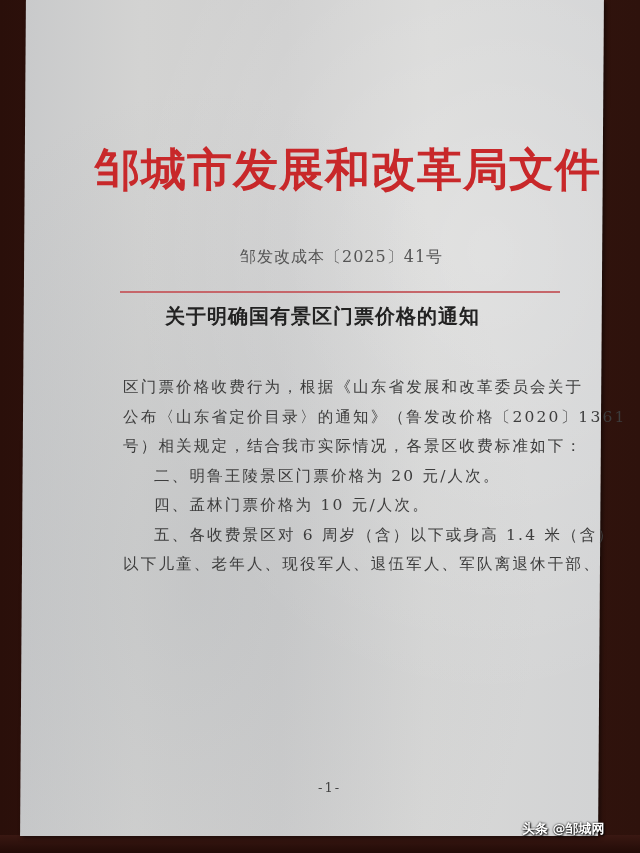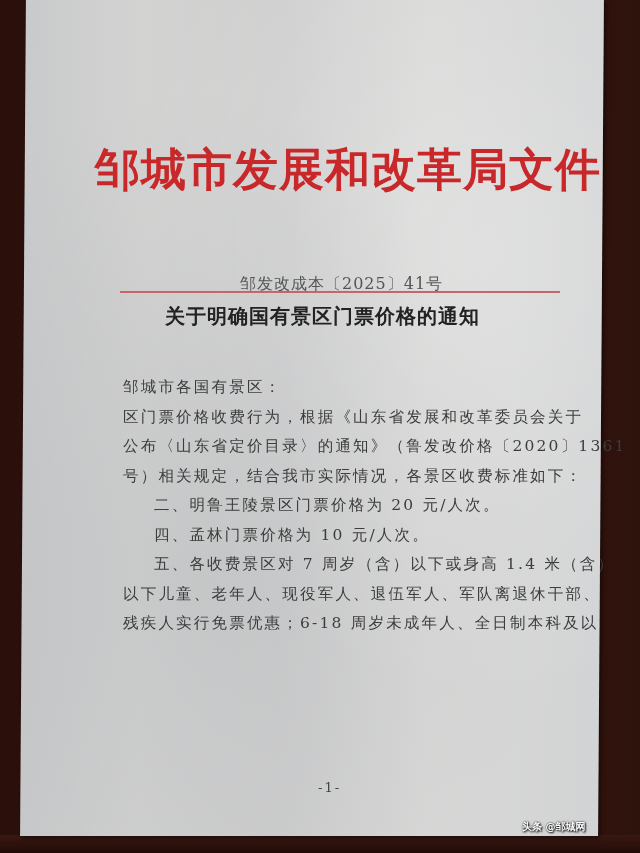--- a/index.html
+++ b/index.html
@@ -21,65 +21,63 @@
     box-shadow: 2px 2px 4px rgba(0,0,0,0.5);
     transform: skewX(-0.4deg);
   }
   .red-title {
     position:absolute; left:95px; top:140px; width:470px; 
     color:#c8282a; font-size:45px; font-weight:bold; letter-spacing:1px;
     font-family: "DejaVu Serif", "Liberation Serif", serif;
     white-space:nowrap;
   }
   .doc-number {
-    position:absolute; left:240px; top:274px;
+    position:absolute; left:240px; top:247px;
     color:#555; font-size:16px; letter-spacing:1px; white-space:nowrap;
   }
   .red-rule {
     position:absolute; left:120px; top:291px; width:440px; height:2px;
     background:#c6666a;
   }
   .subject {
     position:absolute; left:165px; top:303px;
     color:#222; font-size:20px; font-weight:bold; letter-spacing:1px; white-space:nowrap;
   }
   .body-text {
     position:absolute; left:123px; top:373px; width:430px;
     color:#3d3d3d; font-size:15.5px; line-height:29.5px; letter-spacing:2.2px;
   }
   .body-text p { margin:0; white-space:nowrap; }
   .indent { padding-left:31px; }
   .page-num {
     position:absolute; left:318px; top:780px; color:#444; font-size:13px; letter-spacing:2px;
   }
   .watermark {
-    position:absolute; left:522px; top:820px; color:#fff; font-size:10px;
+    position:absolute; left:522px; top:820px; color:#fff; font-size:13px;
     font-family: "DejaVu Sans", "Liberation Sans", sans-serif; font-weight:bold;
     text-shadow: 0 0 2px #000, 1px 1px 2px #000; white-space:nowrap;
   }
 </style>
 </head>
 <body>
 
 <div class="wood-bottom"></div>
 
 <div class="paper">
 </div>
 
 <div class="red-title">邹城市发展和改革局文件</div>
 <div class="doc-number">邹发改成本〔2025〕41号</div>
 <div class="red-rule"></div>
 <div class="subject">关于明确国有景区门票价格的通知</div>
 
 <div class="body-text">
-  <p>邹城市各国有景区：</p>
   <p>区门票价格收费行为，根据《山东省发展和改革委员会关于</p>
   <p>公布〈山东省定价目录〉的通知》（鲁发改价格〔2020〕1361</p>
   <p>号）相关规定，结合我市实际情况，各景区收费标准如下：</p>
   <p class="indent">二、明鲁王陵景区门票价格为 20 元/人次。</p>
   <p class="indent">四、孟林门票价格为 10 元/人次。</p>
-  <p class="indent">五、各收费景区对 7 周岁（含）以下或身高 1.4 米（含）</p>
+  <p class="indent">五、各收费景区对 6 周岁（含）以下或身高 1.4 米（含）</p>
   <p>以下儿童、老年人、现役军人、退伍军人、军队离退休干部、</p>
-  <p>残疾人实行免票优惠；6-18 周岁未成年人、全日制本科及以</p>
 </div>
 
 <div class="page-num">-1-</div>
 <div class="watermark">头条 @邹城网</div>
 
 </body></html>

